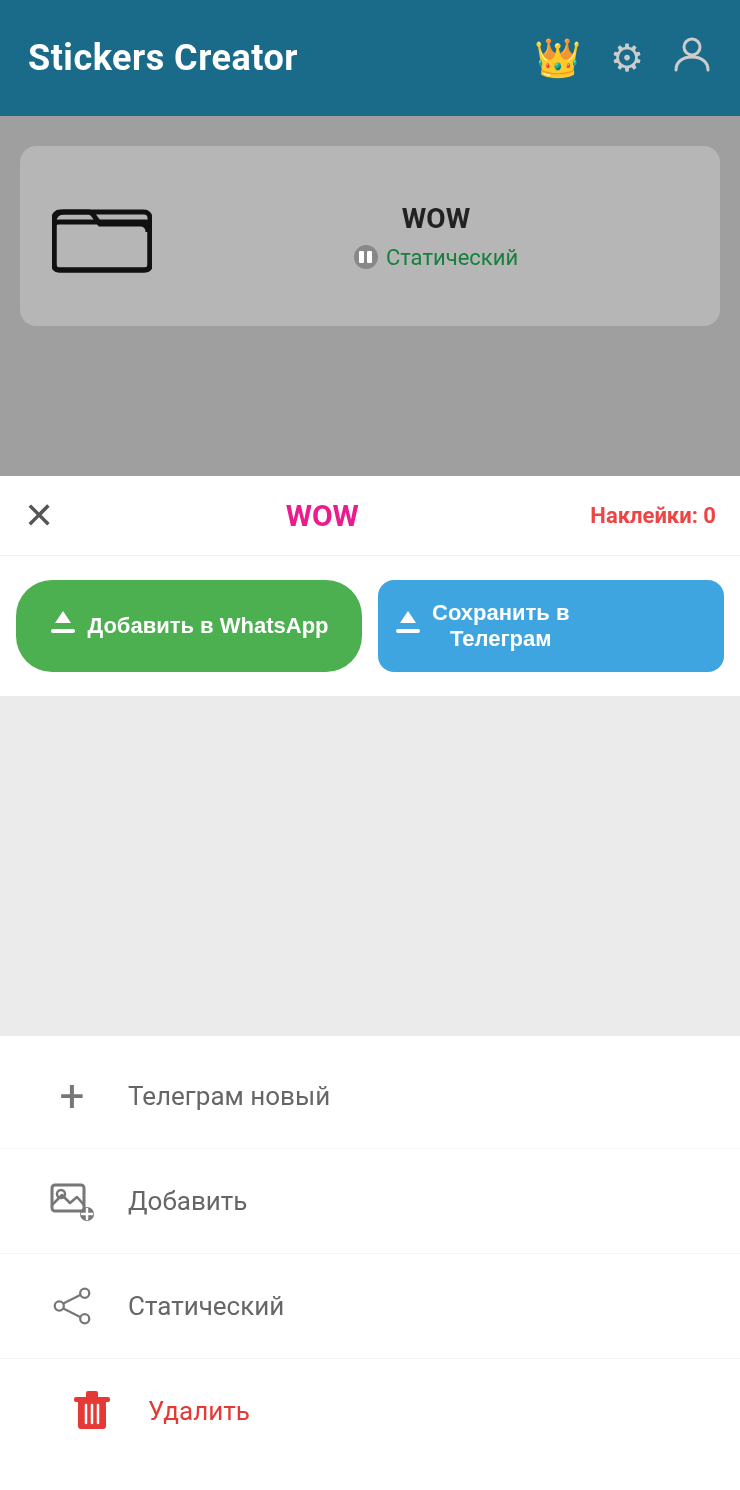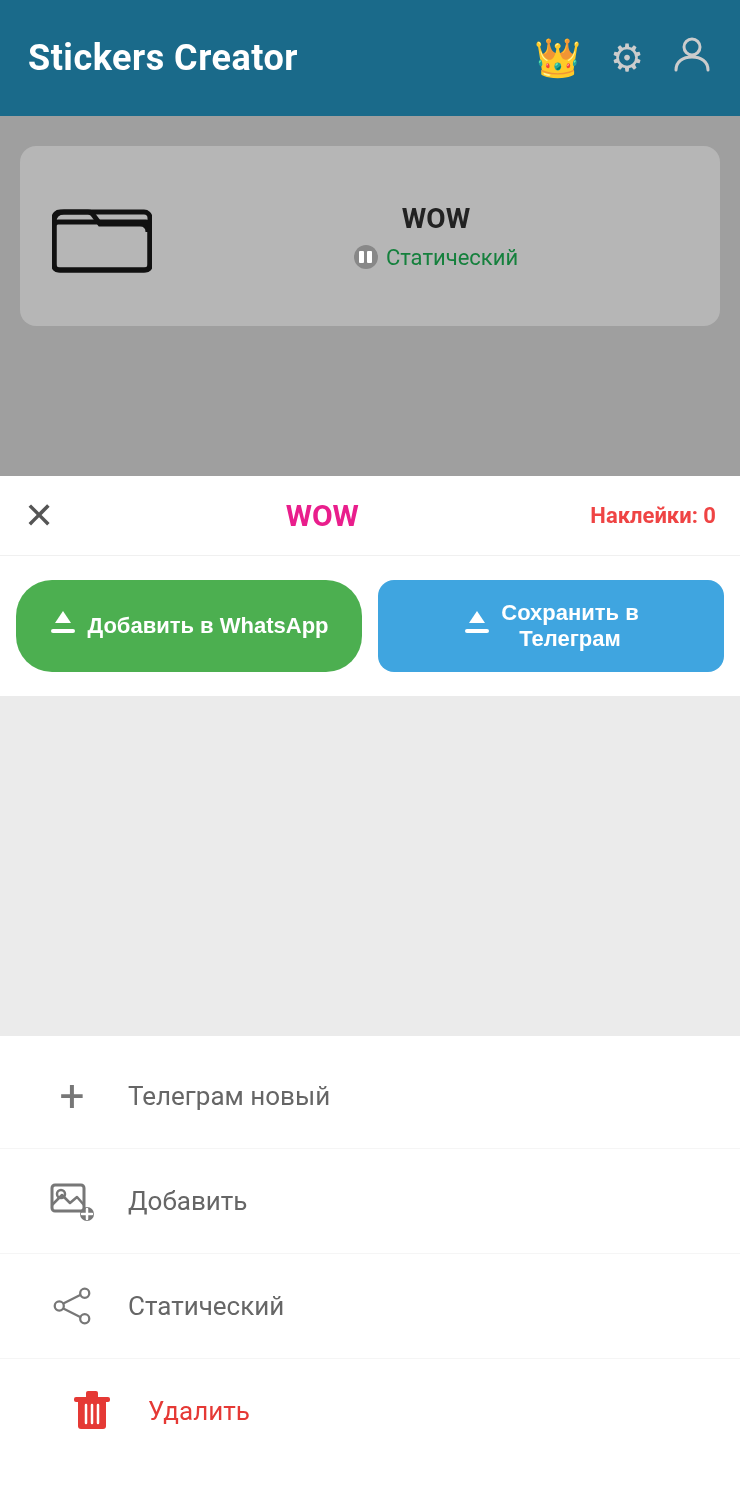--- a/index.html
+++ b/index.html
@@ -160,21 +160,21 @@
       background: #3fa5e0;
       color: #fff;
       border: none;
       border-radius: 16px;
       font-size: 22px;
       font-weight: bold;
       padding: 20px 16px;
       cursor: pointer;
       display: flex;
       align-items: center;
-      justify-content: center;
+      justify-content: flex-start;
       gap: 10px;
     }
 
     
     .sticker-grid {
       background: #ebebeb;
       height: 340px;
     }
 
     

